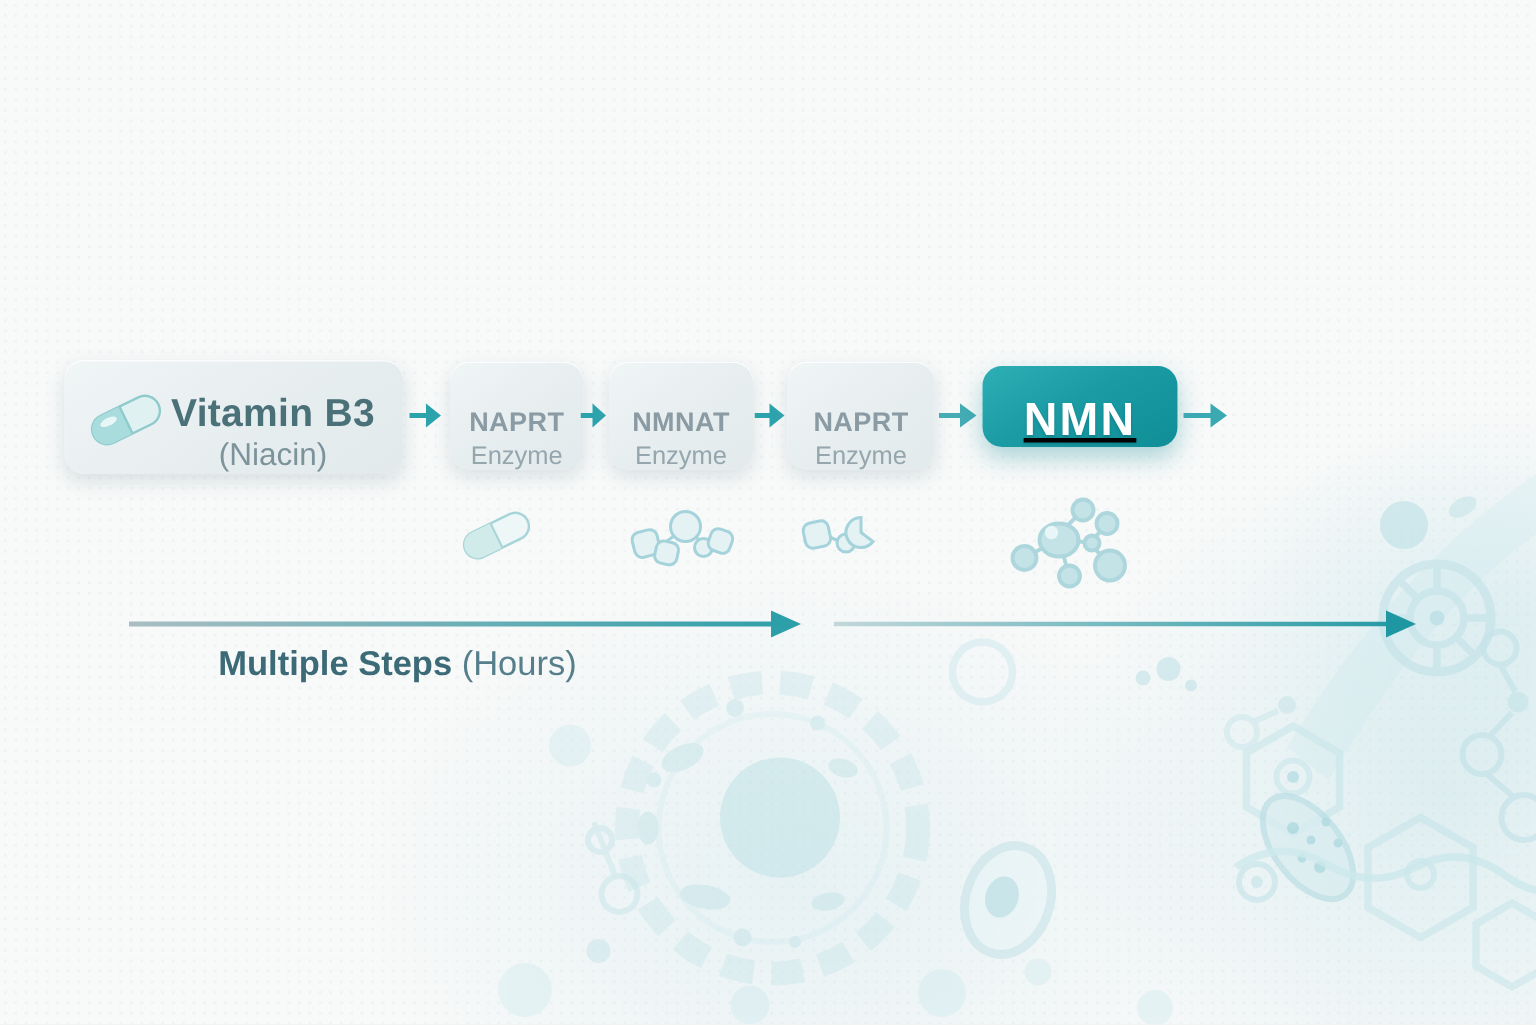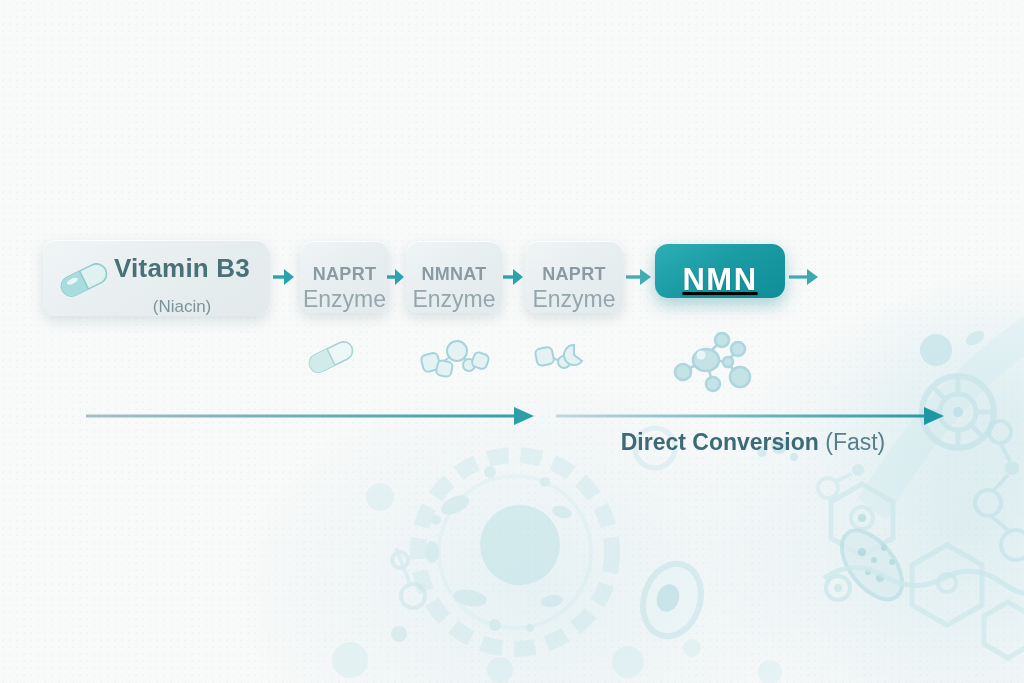--- a/index.html
+++ b/index.html
@@ -23,23 +23,23 @@
   .node.light{
     background:linear-gradient(145deg,#f0f5f6 0%,#e6edef 60%,#e2eaec 100%);
     box-shadow:0 5px 12px rgba(140,165,172,.28), 0 1px 0 rgba(255,255,255,.8) inset;
   }
   .node.teal{
     background:linear-gradient(150deg,#2eafb6 0%,#1b9ba4 45%,#0f8e98 100%);
     box-shadow:0 7px 16px rgba(23,140,150,.35);
   }
   .node .txt{text-align:center;line-height:1.12;}
   .src-title{font-size:26px;font-weight:700;color:#4a7078;letter-spacing:.2px;}
-  .src-sub{font-size:17px;color:#7d939b;margin-top:14px;}
+  .src-sub{font-size:21px;color:#7d939b;margin-top:2px;}
   .enz-name{font-size:18px;font-weight:700;color:#8a9ba4;letter-spacing:.3px;}
-  .enz-label{font-size:23px;color:#95a6ad;margin-top:3px;}
+  .enz-label{font-size:17px;color:#95a6ad;margin-top:3px;}
   .prod-name{font-size:31px;font-weight:700;color:#ffffff;letter-spacing:1.5px;
     text-shadow:0 1px 2px rgba(0,60,65,.25);}
 
   .arrow{position:absolute;}
   .icon{position:absolute;}
 
   .path-label{position:absolute;text-align:center;font-size:23px;white-space:nowrap;}
   .path-label .b{font-weight:700;color:#3c6b77;}
   .path-label .l{font-weight:400;color:#567f8b;}
 </style>
@@ -285,20 +285,20 @@
       <defs>
         <linearGradient id="gR" x1="0" y1="0" x2="392" y2="0" gradientUnits="userSpaceOnUse">
           <stop offset="0" stop-color="#c3d8db"></stop>
             <stop offset="1" stop-color="#1f97a2"></stop>
         </linearGradient>
       </defs>
       <line x1="2" y1="12" x2="372" y2="12" stroke="url(#gR)" stroke-width="3"></line>
       <path d="M370 3 L390 12 L370 21 Z" fill="#1f97a2"></path>
     </svg>
 
-
-    <div class="path-label" style="left:568px;top:429px;width:370px;">
-      <span class="b">Direct Conversion</span>
-      <span class="l">(Fast)</span>
-    </div>
+    <div class="path-label" style="left:80px;top:429px;width:370px;">
+      <span class="b">Multiple Steps</span>
+      <span class="l">(Hours)</span>
+    </div>
+
 
   </div>
 </div>
 
 </body></html>

